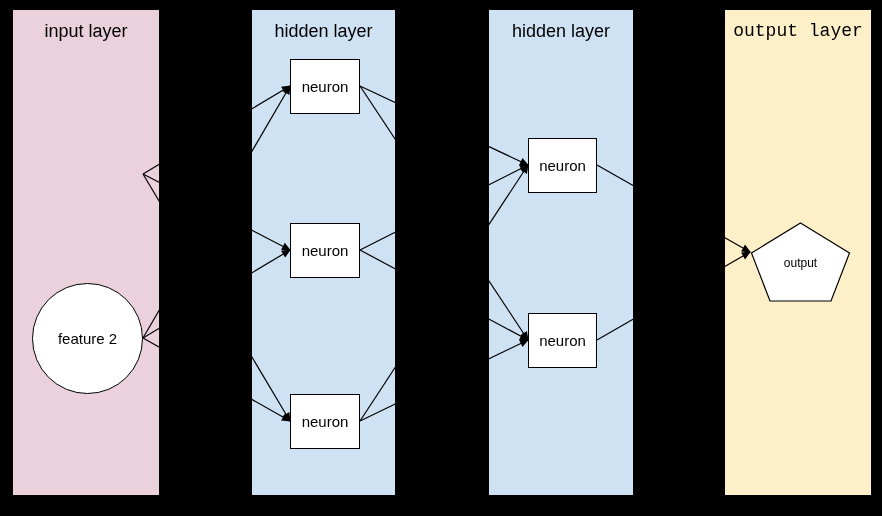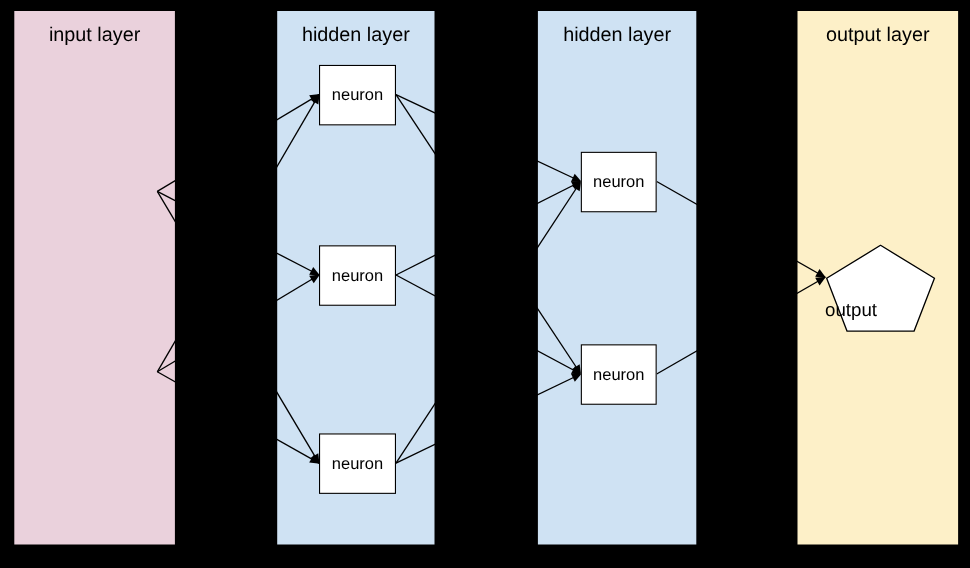--- a/index.html
+++ b/index.html
@@ -4,21 +4,21 @@
 <style>
   html,body{margin:0;padding:0;background:#000;}
   .canvas{
     position:relative;width:882px;height:516px;background:#000000;
     font-family:"Liberation Sans",sans-serif;color:#000;overflow:hidden;
   }
   .panel{position:absolute;top:10px;height:485px;z-index:1;}
   .panel-input{left:13px;width:146px;background:#ead1dc;}
   .panel-hidden1{left:252px;width:143px;background:#cfe2f3;}
   .panel-hidden2{left:489px;width:144px;background:#cfe2f3;}
-  .panel-output{left:725px;width:146px;background:#fdf0c8;}
+  .panel-output{left:725px;width:146px;background:#fdf0c8;font-family:Liberation Mono, monospace;}
   .panel-title{
     position:absolute;top:12px;left:0;right:0;text-align:center;
     font-size:18px;line-height:1.1;
   }
   .edges{position:absolute;left:0;top:0;z-index:2;pointer-events:none;}
   .node{
     position:absolute;z-index:3;background:#ffffff;border:1.2px solid #000;
     display:flex;align-items:center;justify-content:center;
     font-size:15px;box-sizing:border-box;
   }
@@ -27,22 +27,22 @@
   .circle-f2{left:32px;top:283px;}
   .node-rect{width:70px;height:55px;}
   .rect-h1n1{left:290px;top:59px;}
   .rect-h1n2{left:290px;top:223px;}
   .rect-h1n3{left:290px;top:394px;}
   .rect-h2n1{left:528px;top:138px;width:69px;}
   .rect-h2n2{left:528px;top:313px;width:69px;}
   .pentagon-wrap{position:absolute;left:750px;top:222px;width:101px;height:80px;z-index:3;}
   .pentagon-wrap svg{display:block;}
   .pentagon-label{
-    position:absolute;left:0;top:50px;width:101px;
-    font-size:17px;z-index:4;
+    position:absolute;left:0;top:34px;width:101px;text-align:center;
+    font-size:12px;z-index:4;
   }
 </style>
 </head>
 <body>
 
 <div class="canvas">
 
   <div class="panel panel-input">
     <div class="panel-title">input layer</div>
   </div>
@@ -73,20 +73,23 @@
       <line x1="360" y1="86" x2="528" y2="340" marker-end="url(#arrow)"></line>
       <line x1="360" y1="250" x2="528" y2="165" marker-end="url(#arrow)"></line>
       <line x1="360" y1="250" x2="528" y2="340" marker-end="url(#arrow)"></line>
       <line x1="360" y1="421" x2="528" y2="165" marker-end="url(#arrow)"></line>
       <line x1="360" y1="421" x2="528" y2="340" marker-end="url(#arrow)"></line>
       <line x1="597" y1="165" x2="750" y2="252" marker-end="url(#arrow)"></line>
       <line x1="597" y1="340" x2="750" y2="252" marker-end="url(#arrow)"></line>
     </g>
   </svg>
 
+  <div class="node node-circle circle-f2">
+    <span>feature 2</span>
+  </div>
 
   <div class="node node-rect rect-h1n1">
     <span>neuron</span>
   </div>
   <div class="node node-rect rect-h1n2">
     <span>neuron</span>
   </div>
   <div class="node node-rect rect-h1n3">
     <span>neuron</span>
   </div>

